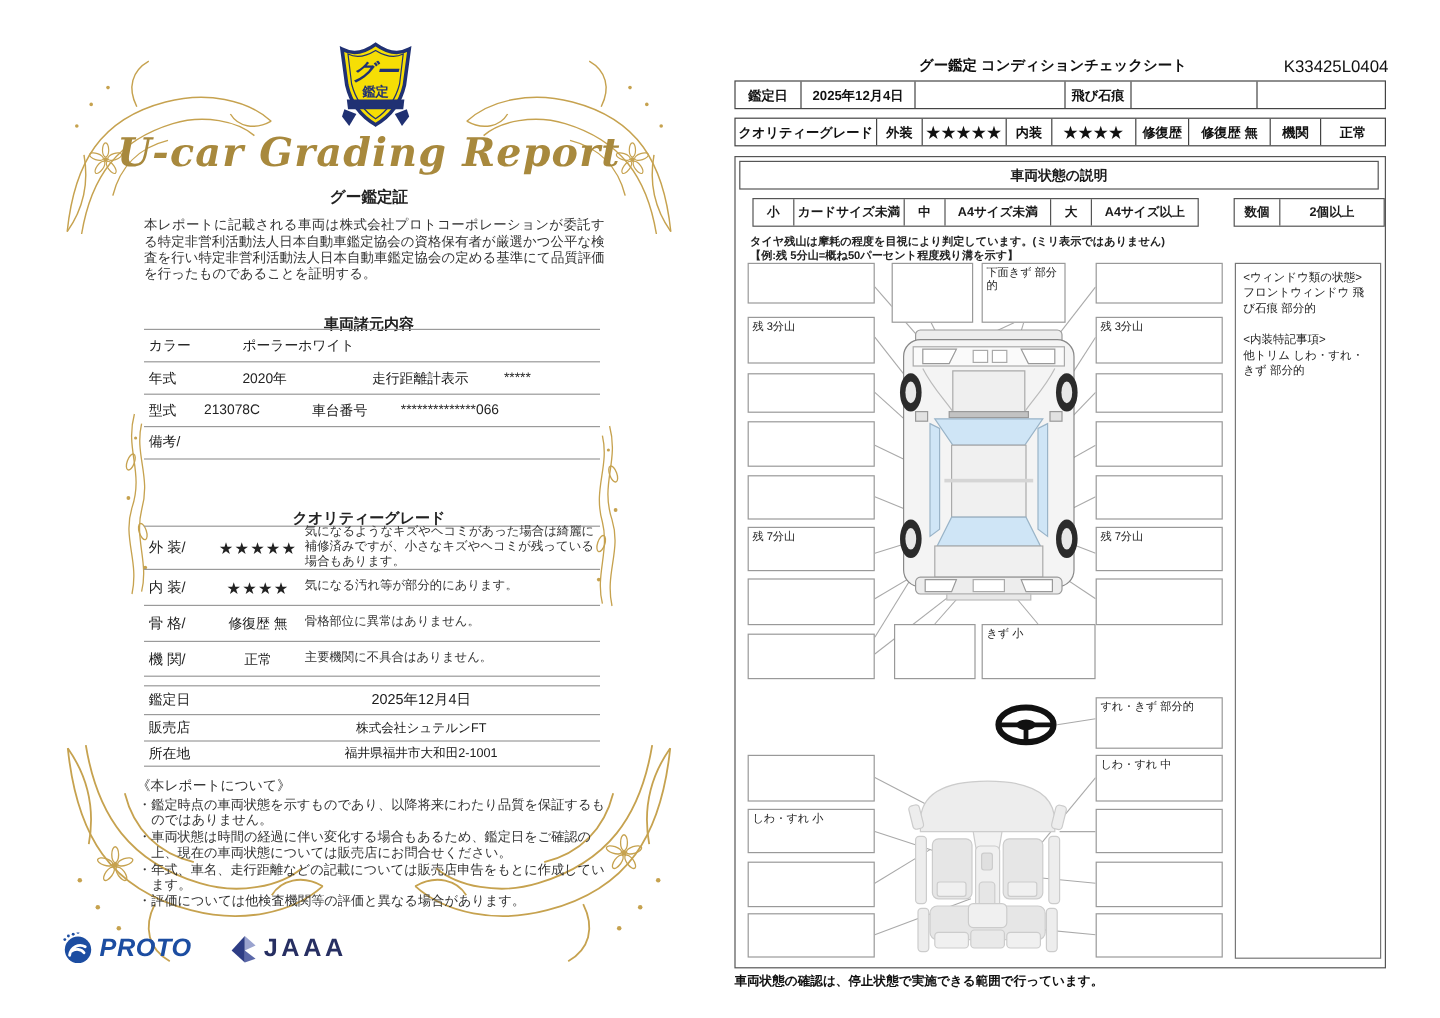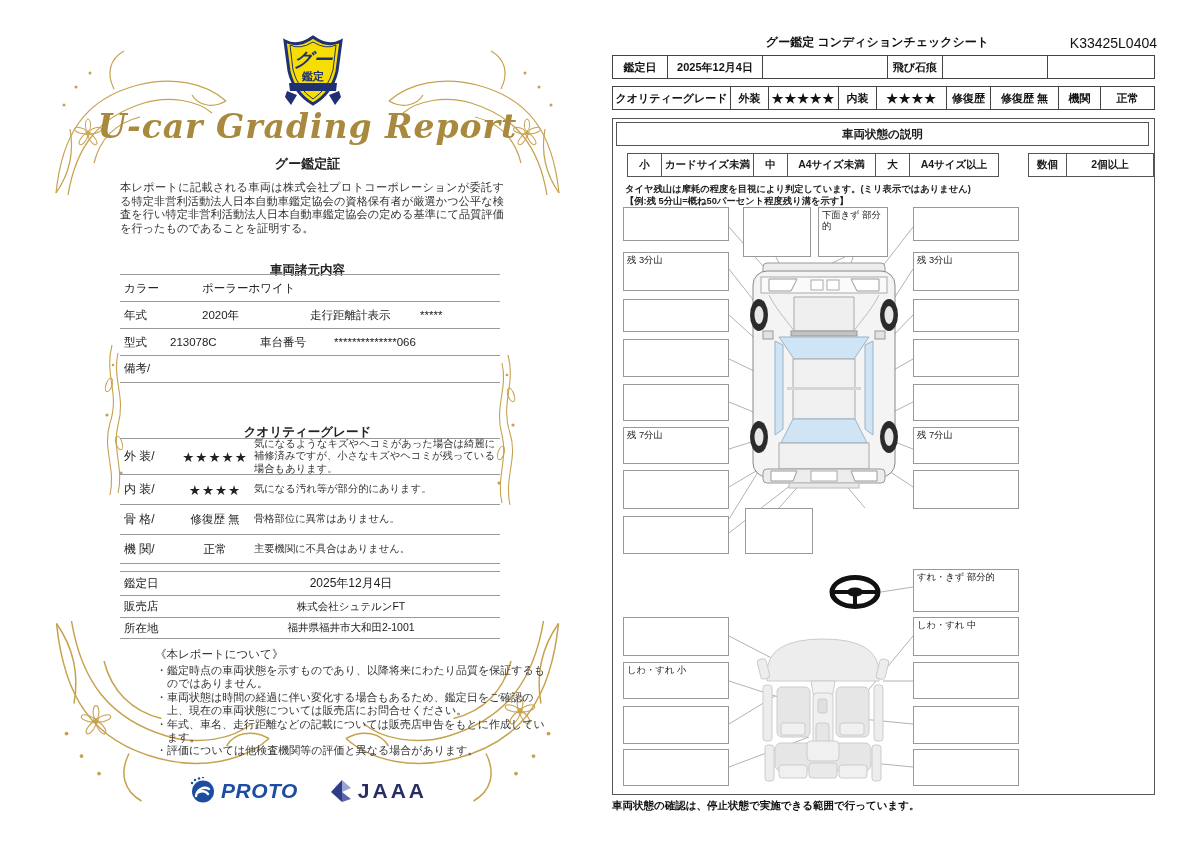--- a/index.html
+++ b/index.html
@@ -23,30 +23,30 @@
   .grow:last-child { border-bottom:1px solid #9a9a9a; }
   .gl { flex:0 0 56px; font-size:12px; padding-left:4px; }
   .gv { flex:0 0 78px; text-align:center; }
   .gv.stars { font-size:13.5px; letter-spacing:1px; }
   .gv.word { font-size:11.5px; }
   .gd { flex:1; font-size:10.3px; line-height:12.6px; color:#333; padding-right:2px; }
   .mrow { display:flex; align-items:center; border-top:1px solid #9a9a9a; }
   .mrow:last-child { border-bottom:1px solid #9a9a9a; }
   .ml { flex:0 0 82px; font-size:11.5px; padding-left:4px; }
   .mv { flex:1; text-align:center; }
-  .about { width:398px; font-family:"DejaVu Serif","Liberation Serif",serif; color:#333;margin-left:41px; }
+  .about { width:398px; font-family:"DejaVu Serif","Liberation Serif",serif; color:#333; }
   .about-h { font-size:11.5px; margin-bottom:2px; }
   .about-i { font-size:11px; line-height:13.4px; padding-left:12px; text-indent:-11px; }
-  .logos { width:515px; display:flex; justify-content:center; align-items:center; gap:31px; }
+  .logos { width:515px; display:flex; justify-content:flex-start; align-items:center; gap:31px; }
   .logo-item { display:flex; align-items:center; gap:5px; }
   .proto-text { font-size:21px; font-weight:bold; font-style:italic; color:#1c4da1; letter-spacing:.5px; }
   .jaaa-text { font-size:21px; font-weight:bold; color:#272f62; letter-spacing:3px; }
 
   
-  .sheet { position:absolute; left:605px; top:28px; width:560px; height:800px; font-family:"Liberation Sans", sans-serif; }
+  .sheet { position:absolute; left:605px; top:40px; width:560px; height:800px; font-family:"Liberation Sans", sans-serif; }
   .sheet-title { position:absolute; left:0; top:6px; width:545px; text-align:center; font-size:12px; font-weight:bold; color:#111; }
   .sheet-code { position:absolute; right:8px; top:7px; font-size:14px; color:#111; }
   .hrow { position:absolute; left:7px; width:543px; height:24px; display:flex; border:1.2px solid #444; }
   .hcell { border-right:1px solid #444; display:flex; align-items:center; justify-content:center; font-size:11px; font-weight:bold; color:#111; }
   .hcell:last-child { border-right:none; }
   .hcell.stars { font-size:13px; letter-spacing:1px; }
   .bigbox { position:absolute; left:7px; top:90px; width:543px; height:677px; border:1.5px solid #555; }
   .bb-head { position:absolute; left:3px; top:3px; width:533px; height:24px; border:1px solid #555; display:flex; align-items:center; justify-content:center; font-size:11.5px; font-weight:bold; }
   .legend { position:absolute; display:flex; height:24px; border:1px solid #555; }
   .lcell { border-right:1px solid #555; display:flex; align-items:center; justify-content:center; font-size:10.5px; font-weight:bold; }
@@ -371,27 +371,35 @@
     <div class="box" style="left:300px; top:180px; width:106px; height:33px;"></div>
     <div class="box" style="left:300px; top:220px; width:106px; height:38px;"></div>
     <div class="box" style="left:300px; top:265px; width:106px; height:37px;"></div>
     <div class="box" style="left:300px; top:308px; width:106px; height:37px;">残 7分山</div>
     <div class="box" style="left:300px; top:351px; width:106px; height:39px;"></div>
 
     <div class="box" style="left:130px; top:88px; width:68px; height:50px;"></div>
     <div class="box" style="left:205px; top:88px; width:70px; height:50px;">下面きず 部分的</div>
 
     <div class="box" style="left:132px; top:389px; width:68px; height:46px;"></div>
+    <div class="box" style="left:205px; top:389px; width:95px; height:46px;">きず 小</div>
 
     <div class="box" style="left:300px; top:498px; width:106px; height:39px;">しわ・すれ 中</div>
     <div class="box" style="left:300px; top:450px; width:106px; height:43px;">すれ・きず 部分的</div>
     <div class="box" style="left:300px; top:543px; width:106px; height:37px;"></div>
     <div class="box" style="left:300px; top:587px; width:106px; height:38px;"></div>
     <div class="box" style="left:300px; top:630px; width:106px; height:37px;"></div>
     <div class="box" style="left:10px; top:498px; width:106px; height:39px;"></div>
     <div class="box" style="left:10px; top:543px; width:106px; height:37px;">しわ・すれ 小</div>
     <div class="box" style="left:10px; top:587px; width:106px; height:38px;"></div>
     <div class="box" style="left:10px; top:630px; width:106px; height:37px;"></div>
 
+    <div class="notesbox" style="left:416px; top:88px; width:122px; height:580px;">
+      <div>&lt;ウィンドウ類の状態&gt;</div>
+      <div>フロントウィンドウ 飛び石痕 部分的</div>
+      <div style="height:13px;"></div>
+      <div>&lt;内装特記事項&gt;</div>
+      <div>他トリム しわ・すれ・きず 部分的</div>
+    </div>
   </div>
 
   <div class="sheet-foot">車両状態の確認は、停止状態で実施できる範囲で行っています。</div>
 </div>
 
 </body></html>

